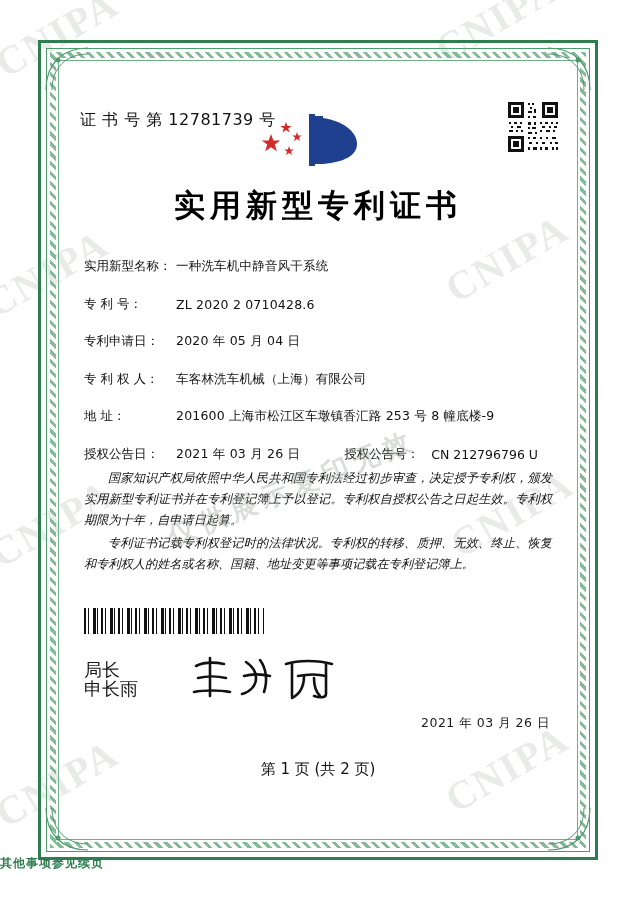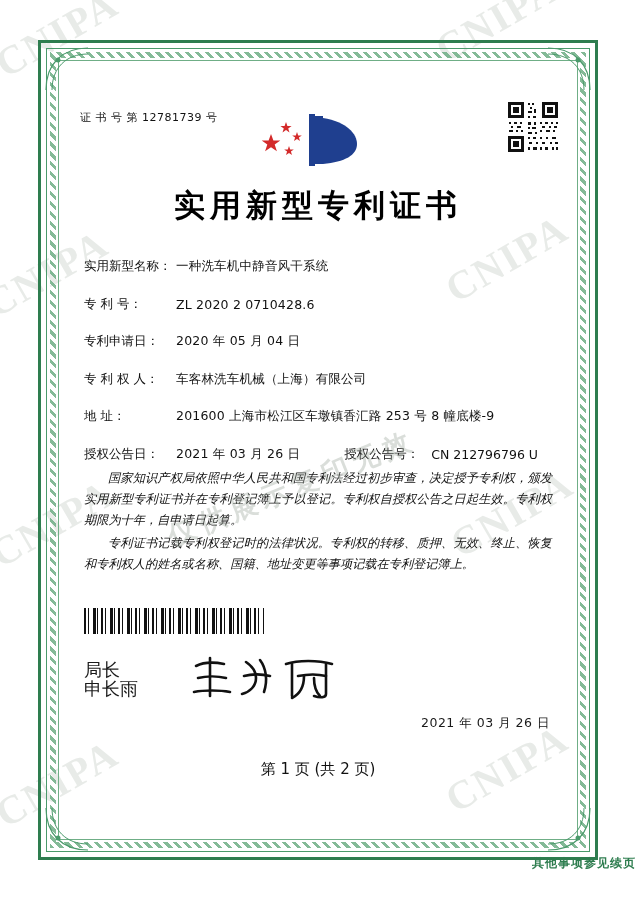--- a/index.html
+++ b/index.html
@@ -94,21 +94,21 @@
     top: 60px;
     width: 520px;
     height: 780px;
     z-index: 3;
   }
 
   .cert-no {
     position: absolute;
     left: 22px;
     top: 50px;
-    font-size: 11px;
+    font-size: 16px;
     letter-spacing: .5px;
     font-family: "DejaVu Sans", sans-serif;
     color: #111;
   }
 
   .qr {
     position: absolute;
     right: 18px;
     top: 40px;
     width: 54px;
@@ -230,21 +230,21 @@
     text-align: center;
     font-size: 15px;
     color: #111;
   }
 
   .footer-note {
     position: absolute;
     left: 0;
     right: 0;
     top: 855px;
-    text-align: right;
+    text-align: left;
     font-size: 12px;
     color: #2e7d4f;
     font-weight: bold;
     letter-spacing: 1px;
     z-index: 4;
   }
 
   
   .copy-stamp {
     position: absolute;

